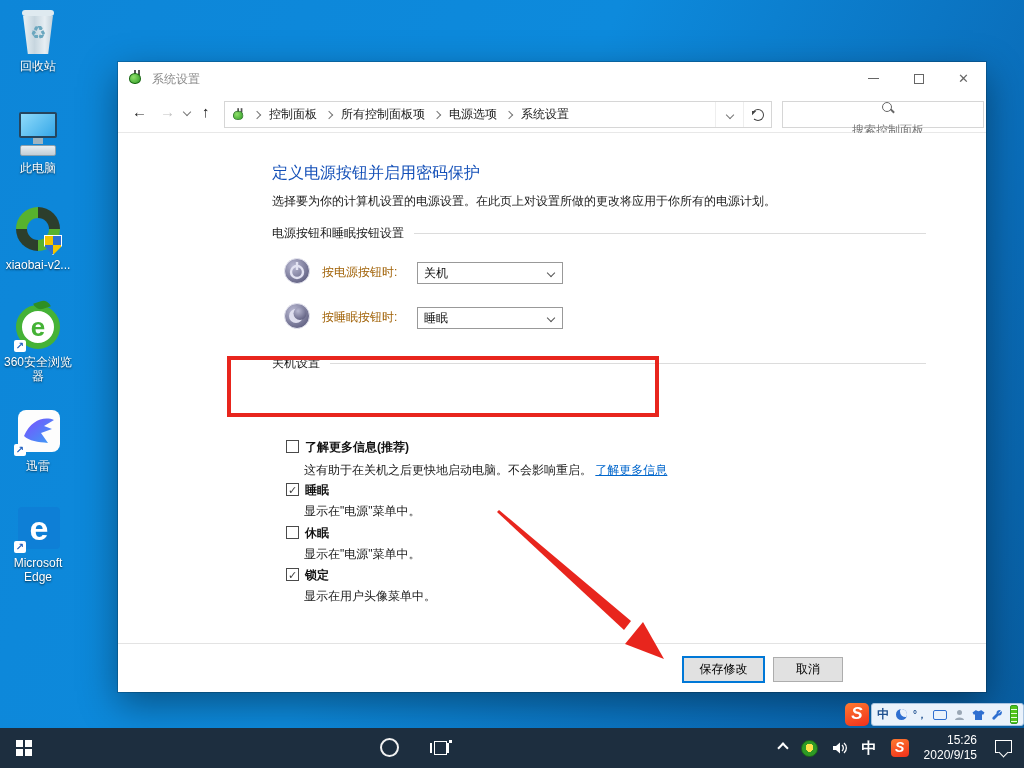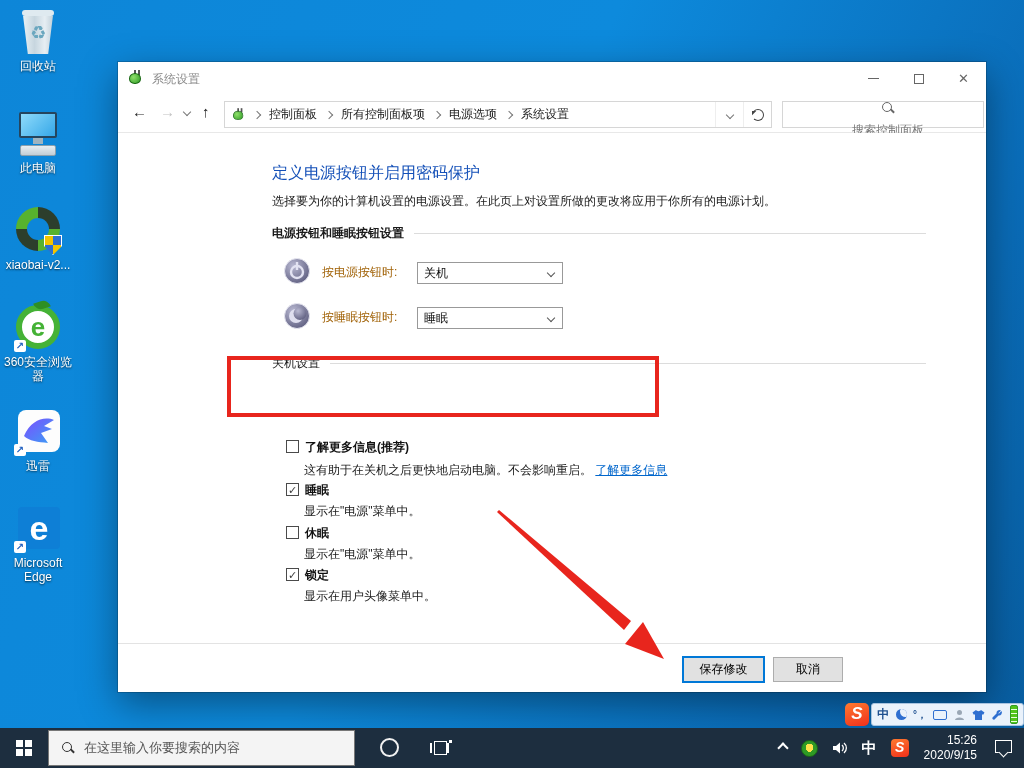--- a/index.html
+++ b/index.html
@@ -80,21 +80,21 @@
     display:flex; align-items:center; gap:8px; padding-left:10px; color:#777;flex-direction:column; }
   .mag { position:relative; width:12px; height:12px; flex:0 0 auto; }
   .mag::before { content:""; position:absolute; top:0; left:0; width:8px; height:8px; border:1.5px solid #666; border-radius:50%; }
   .mag::after { content:""; position:absolute; left:8px; top:8px; width:5px; height:1.5px; background:#666; transform:rotate(45deg); }
 
   .content { position:relative; height:526px; background:#fff; }
   .pg-heading { position:absolute; left:154px; top:30px; font-size:16px; color:#1450b8; }
   .pg-desc { position:absolute; left:154px; top:60px; color:#1a1a1a; }
   .group { position:absolute; left:154px; right:60px; display:flex; align-items:center; color:#1a1a1a; }
   .group .line { flex:1; height:1px; background:#dcdcdc; margin-left:10px; }
-  .g1 { top:92px;font-weight:bold; } .g2 { top:222px; }
+  .g1 { top:92px; } .g2 { top:222px; }
   .prow-icon { position:absolute; width:26px; height:26px; }
   .prow-label { position:absolute; color:#a16207; }
   .select { position:absolute; width:146px; height:22px; border:1px solid #999; background:#fff;
     display:flex; align-items:center; padding-left:6px; color:#111;font-family:Liberation Mono, monospace; }
   .select .sp { flex:1; }
   .select .chev { margin-right:8px; border-color:#555; }
   .cb-item { position:absolute; left:168px; display:flex; gap:6px; }
   .cb-box { width:13px; height:13px; border:1px solid #4a4a4a; background:#fff; font-size:11px; line-height:12px;
     text-align:center; color:#3c3c3c; flex:0 0 auto; margin-top:1px; }
   .cb-lbl { font-weight:bold; color:#111; }
@@ -381,24 +381,20 @@
 
   <div id="taskbar">
     <div class="startbtn">
       <div class="winlogo">
           <div></div>
           <div></div>
           <div></div>
           <div></div>
         </div>
     </div>
-    <div class="tb-search">
-      <span class="mag"></span>
-      <span>在这里输入你要搜索的内容</span>
-    </div>
     <div class="cortana"></div>
     <div class="taskview">
       <span class="bar bl"></span>
         <span class="mid"></span>
         <span class="bar br"></span>
         <span class="dot"></span>
     </div>
 
     <div class="tray">
       <div class="tray-item">

